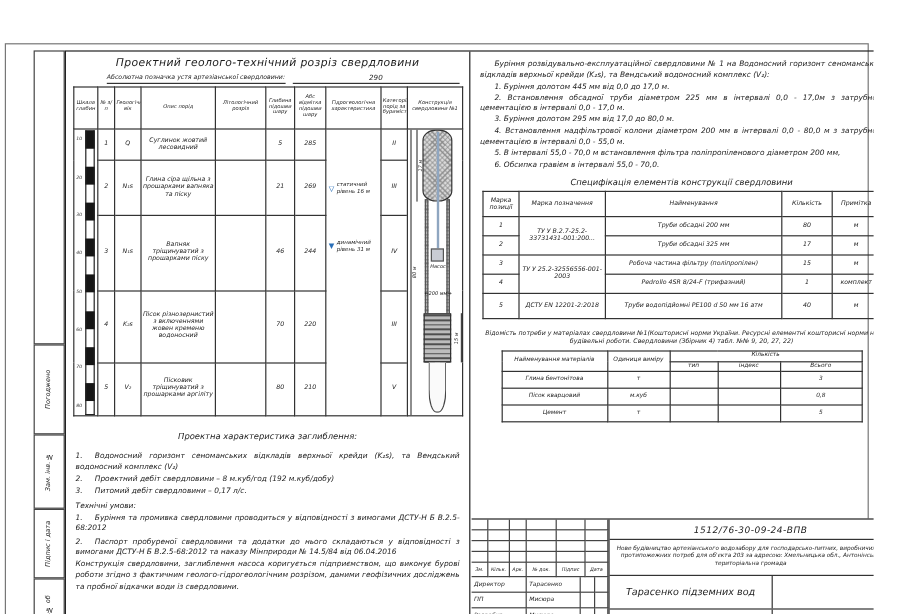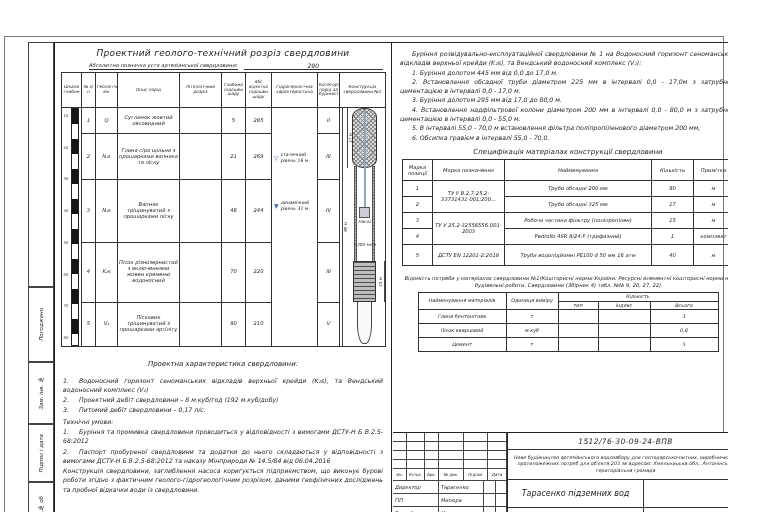--- a/index.html
+++ b/index.html
@@ -276,21 +276,21 @@
                 <div class="lp lith5"></div>
               </td>
             <td>80</td>
             <td>210</td>
             <td>V</td>
           </tr>
         </tbody>
       </table>
 
       <div class="chars">
-        <h3>Проектна характеристика свердловини:</h3>
+        <h3>Проектна характеристика заглиблення:</h3>
         <p><span class="inum">1.</span><span>Водоносний горизонт сеноманських відкладів верхньої крейди (K₂s), та Вендський водоносний комплекс (V₂)</span></p>
         <p><span class="inum">2.</span><span>Проектний дебіт свердловини – 8 м.куб/год (192 м.куб/добу)</span></p>
         <p><span class="inum">3.</span><span>Питомий дебіт свердловини – 0,17 л/с.</span></p>
         <p class="tech-title">Технічні умови:</p>
         <p><span class="inum">1.</span><span>Буріння та промивка свердловини проводиться у відповідності з вимогами ДСТУ-Н Б В.2.5-68:2012</span></p>
         <p><span class="inum">2.</span><span>Паспорт пробуреної свердловини та додатки до нього складаються у відповідності з вимогами ДСТУ-Н Б В.2.5-68:2012 та наказу Мінприроди № 14.5/84 від 06.04.2016</span></p>
         <p>Конструкція свердловини, заглиблення насоса коригується підприємством, що виконує бурові роботи згідно з фактичним геолого-гідрогеологічним розрізом, даними геофізичних досліджень та пробної відкачки води із свердловини.</p>
       </div>
     </div>
 
@@ -298,21 +298,21 @@
       <div class="drill">
         <p>Буріння розвідувально-експлуатаційної свердловини № 1 на Водоносний горизонт сеноманських відкладів верхньої крейди (K₂s), та Вендський водоносний комплекс (V₂):</p>
         <p>1. Буріння долотом 445 мм від 0,0 до 17,0 м.</p>
         <p>2. Встановлення обсадної труби діаметром 225 мм в інтервалі 0,0 - 17,0м з затрубною цементацією в інтервалі 0,0 - 17,0 м.</p>
         <p>3. Буріння долотом 295 мм від 17,0 до 80,0 м.</p>
         <p>4. Встановлення надфільтрової колони діаметром 200 мм в інтервалі 0,0 - 80,0 м з затрубною цементацією в інтервалі 0,0 - 55,0 м.</p>
         <p>5. В інтервалі 55,0 - 70,0 м встановлення фільтра поліпропіленового діаметром 200 мм,</p>
         <p>6. Обсипка гравієм в інтервалі 55,0 - 70,0.</p>
       </div>
 
-      <div class="spec-title">Специфікація матеріалах конструкції свердловини</div>
+      <div class="spec-title">Специфікація елементів конструкції свердловини</div>
       <table class="spec-table">
         <colgroup>
             <col style="width:30px">
             <col style="width:72px">
             <col style="width:147px">
             <col style="width:42px">
             <col style="width:40px">
           </colgroup>
         <thead>
           <tr>

